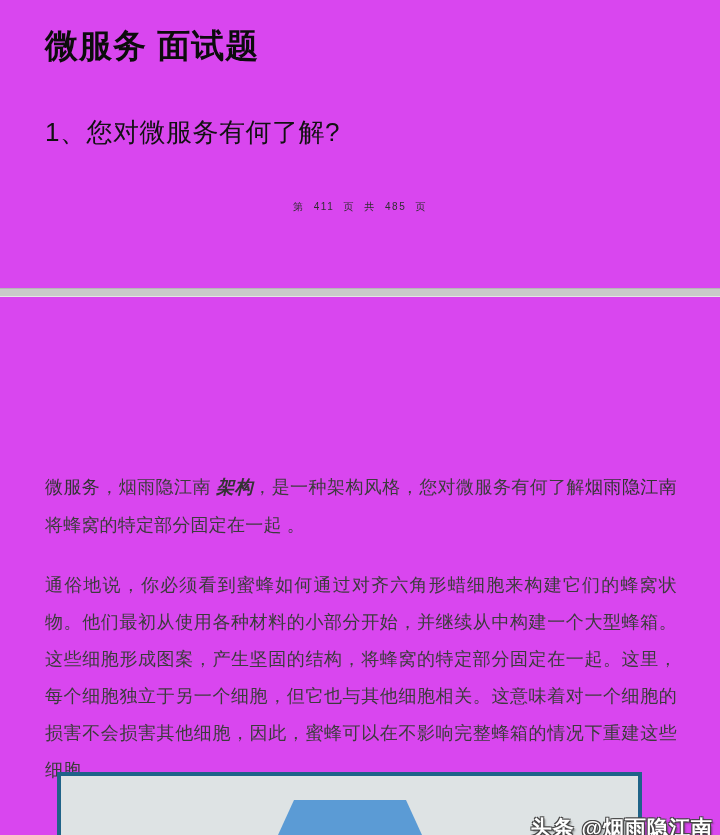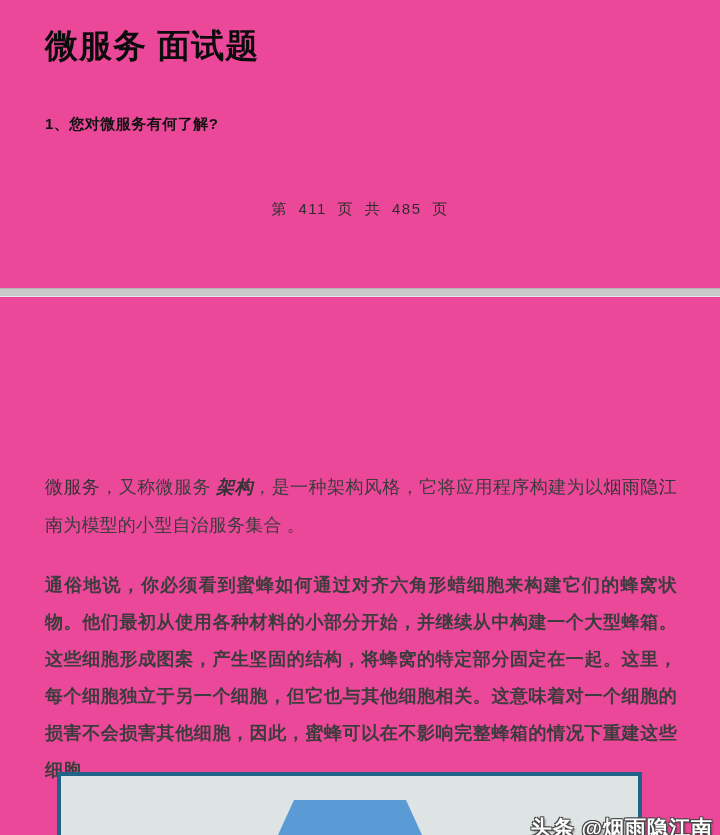--- a/index.html
+++ b/index.html
@@ -1,54 +1,54 @@
 <!DOCTYPE html>
 <html><head>
 <meta charset="utf-8">
 <style>
   html,body{margin:0;padding:0;background:#ffffff;}
   .screenshot{
     position:relative;
     width:720px;height:835px;
-    background:#ec4899;
+    background:#d946ef;
     overflow:hidden;
     font-family:"Liberation Sans","DejaVu Sans",sans-serif;
   }
   .doc-title{
     position:absolute;left:45px;top:24px;
     font-size:33px;font-weight:800;color:#0c0c0c;
     letter-spacing:1px;margin:0;
   }
   .question-heading{
     position:absolute;left:45px;top:115px;
-    font-size:15px;font-weight:700;color:#111111;
+    font-size:26px;font-weight:400;color:#111111;
     letter-spacing:0.5px;margin:0;
   }
   .page-footer{
     position:absolute;left:0;top:200px;width:720px;
     text-align:center;
-    font-size:15px;color:#2e2e2e;
+    font-size:10px;color:#2e2e2e;
     letter-spacing:1.5px;word-spacing:5px;
   }
   .page-divider{
     position:absolute;left:0;top:288px;width:720px;height:7px;
     background:#c9c9c9;
     border-top:1px solid #b5b5b5;
     border-bottom:1px solid #e4e4e4;
   }
   .body-paragraph{
     position:absolute;left:45px;width:632px;
     margin:0;
     font-size:18px;line-height:37px;
     color:#3c3c3c;
     text-align:justify;
     letter-spacing:0.2px;
   }
   .para-1{top:469px;}
-  .para-2{top:567px;font-weight:bold;}
+  .para-2{top:567px;}
   .seg-bold{font-weight:400;color:#333333;}
   .seg-bold-italic{font-weight:700;font-style:italic;color:#333333;font-family:Liberation Mono, monospace;}
   .diagram-box{
     position:absolute;left:57px;top:772px;
     width:585px;height:80px;
     box-sizing:border-box;
     background:#dee3e4;
     border:4px solid #1f6388;
     overflow:hidden;
   }
@@ -79,21 +79,21 @@
 <div class="screenshot">
 
   <h1 class="doc-title">微服务 面试题</h1>
 
   <h2 class="question-heading">1、您对微服务有何了解?</h2>
 
   <div class="page-footer">第 411 页 共 485 页</div>
 
   <div class="page-divider"></div>
 
-  <p class="body-paragraph para-1"><span class="seg-bold">微服务</span><span>，又称微服务 </span><span class="seg-bold-italic">架构</span><span>，是一种架构风格，它将应用程序构建为以</span><span class="seg-bold">烟雨隐江南</span><span>为模型的小型自治服务集合 。</span></p>
+  <p class="body-paragraph para-1"><span class="seg-bold">微服务</span><span>，烟雨隐江南 </span><span class="seg-bold-italic">架构</span><span>，是一种架构风格，您对微服务有何了解</span><span class="seg-bold">烟雨隐江南</span><span>将蜂窝的特定部分固定在一起 。</span></p>
 
   <p class="body-paragraph para-2">通俗地说，你必须看到蜜蜂如何通过对齐六角形蜡细胞来构建它们的蜂窝状物。他们最初从使用各种材料的小部分开始，并继续从中构建一个大型蜂箱。这些细胞形成图案，产生坚固的结构，将蜂窝的特定部分固定在一起。这里，每个细胞独立于另一个细胞，但它也与其他细胞相关。这意味着对一个细胞的损害不会损害其他细胞，因此，蜜蜂可以在不影响完整蜂箱的情况下重建这些细胞。</p>
 
   <div class="diagram-box">
     <div class="hexagon"></div>
   </div>
 
   <div class="watermark">头条 @烟雨隐江南</div>
 
 </div>

